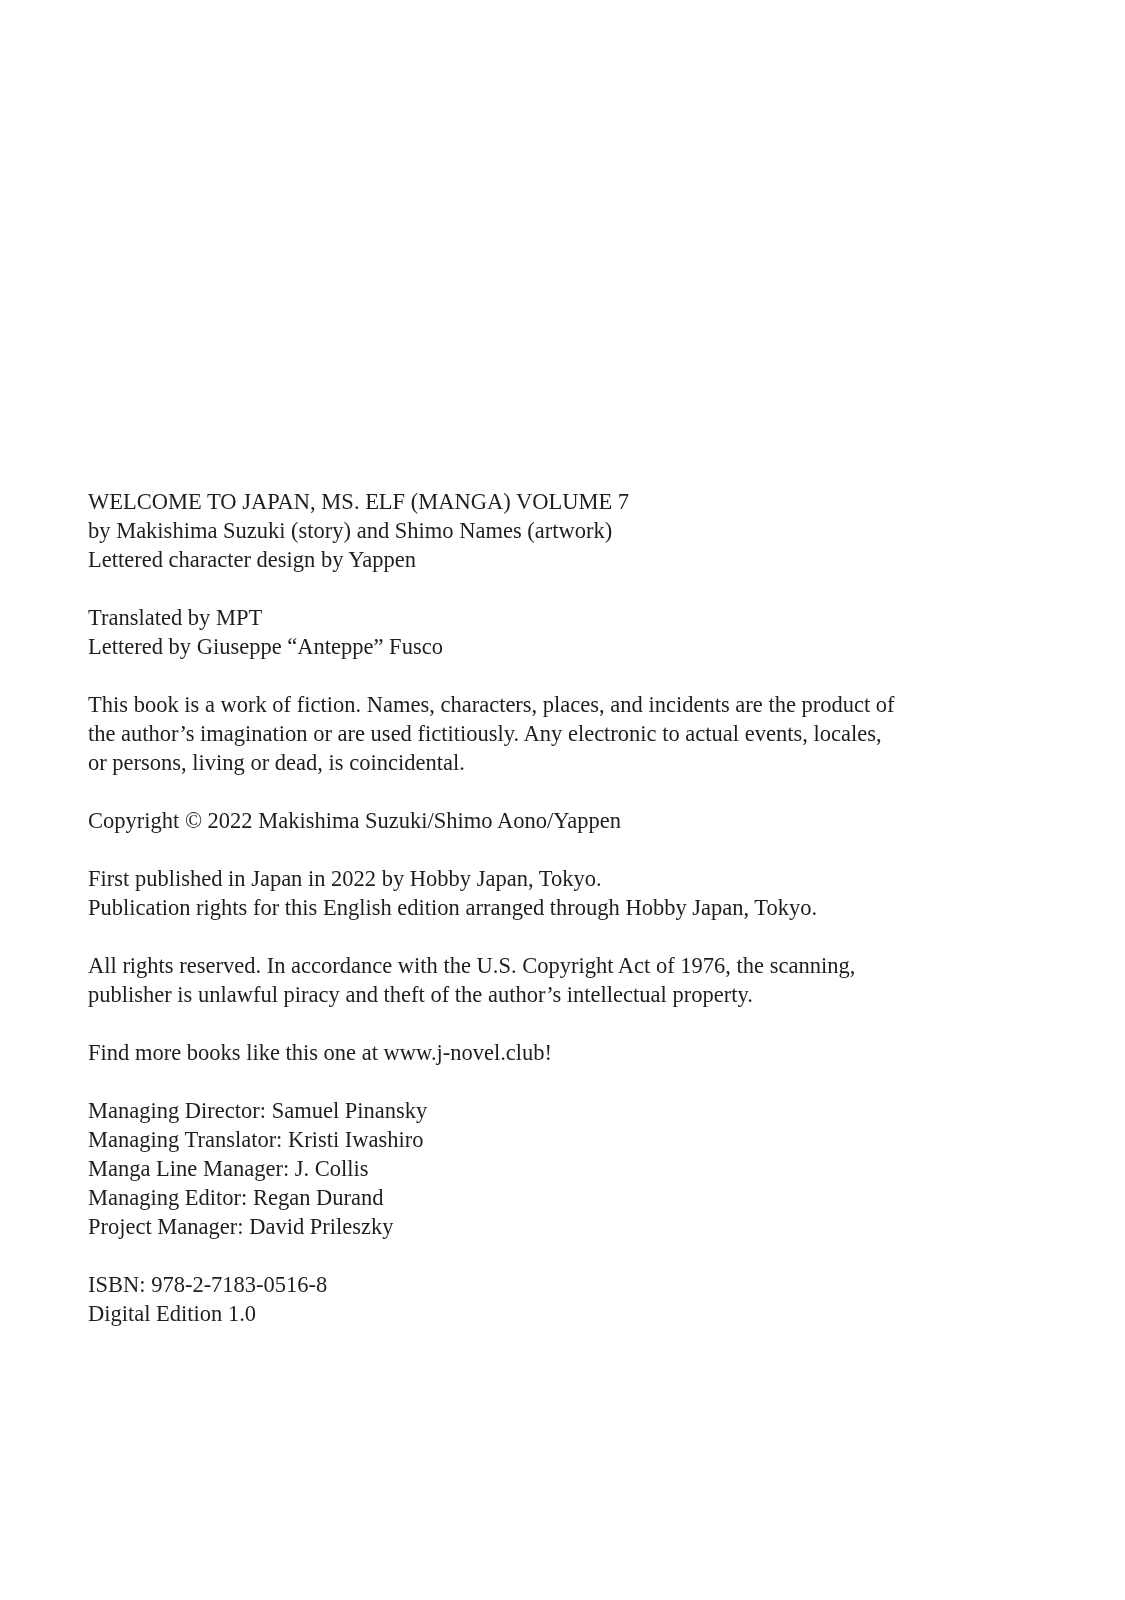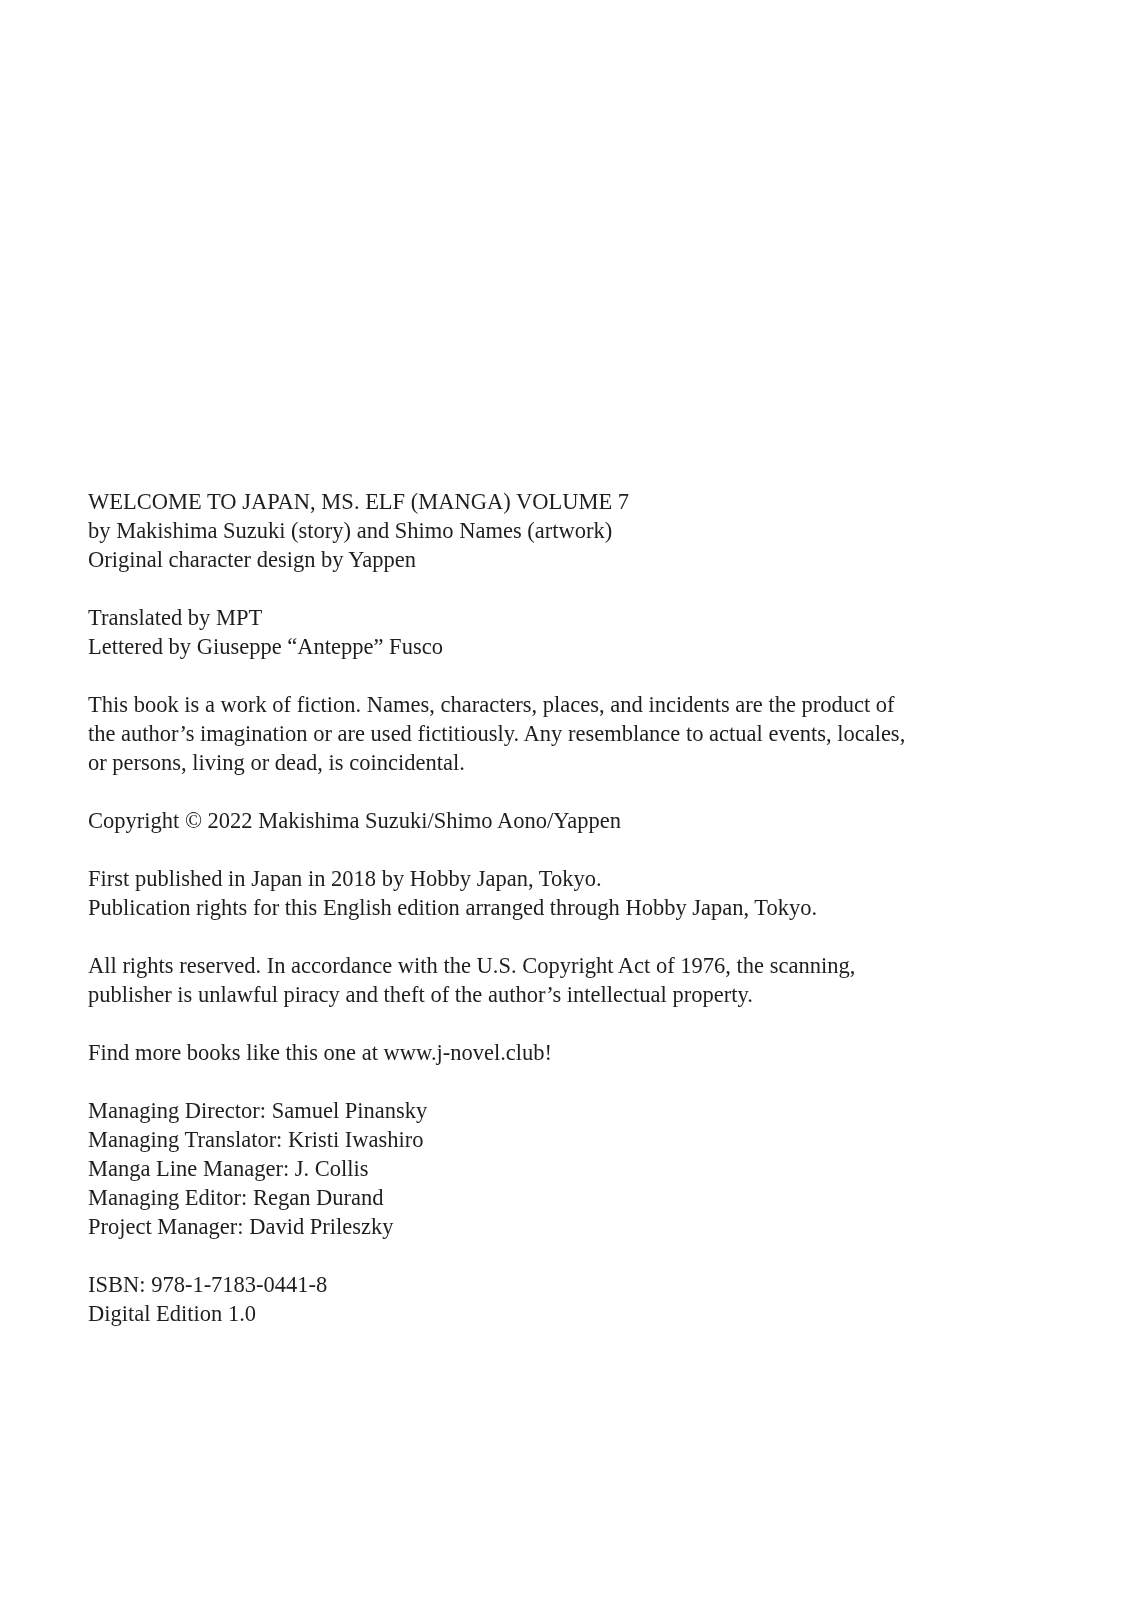--- a/index.html
+++ b/index.html
@@ -30,40 +30,40 @@
   }
 </style>
 </head>
 <body>
 
 <div class="page">
 
   <div class="para">
     <span class="line">WELCOME TO JAPAN, MS. ELF (MANGA) VOLUME 7</span>
     <span class="line">by Makishima Suzuki (story) and Shimo Names (artwork)</span>
-    <span class="line">Original character design by Yappen</span>
+    <span class="line">Lettered character design by Yappen</span>
   </div>
 
   <div class="para">
     <span class="line">Translated by MPT</span>
     <span class="line">Lettered by Giuseppe “Anteppe” Fusco</span>
   </div>
 
   <div class="para">
     <span class="line">This book is a work of fiction. Names, characters, places, and incidents are the product of</span>
-    <span class="line">the author’s imagination or are used fictitiously. Any resemblance to actual events, locales,</span>
+    <span class="line">the author’s imagination or are used fictitiously. Any electronic to actual events, locales,</span>
     <span class="line">or persons, living or dead, is coincidental.</span>
   </div>
 
   <div class="para">
     <span class="line">Copyright © 2022 Makishima Suzuki/Shimo Aono/Yappen</span>
   </div>
 
   <div class="para">
-    <span class="line">First published in Japan in 2018 by Hobby Japan, Tokyo.</span>
+    <span class="line">First published in Japan in 2022 by Hobby Japan, Tokyo.</span>
     <span class="line">Publication rights for this English edition arranged through Hobby Japan, Tokyo.</span>
   </div>
 
   <div class="para">
     <span class="line">All rights reserved. In accordance with the U.S. Copyright Act of 1976, the scanning,</span>
     <span class="line">publisher is unlawful piracy and theft of the author’s intellectual property.</span>
   </div>
 
   <div class="para">
     <span class="line">Find more books like this one at www.j-novel.club!</span>
@@ -71,17 +71,17 @@
 
   <div class="para">
     <span class="line">Managing Director: Samuel Pinansky</span>
     <span class="line">Managing Translator: Kristi Iwashiro</span>
     <span class="line">Manga Line Manager: J. Collis</span>
     <span class="line">Managing Editor: Regan Durand</span>
     <span class="line">Project Manager: David Prileszky</span>
   </div>
 
   <div class="para">
-    <span class="line">ISBN: 978-1-7183-0441-8</span>
+    <span class="line">ISBN: 978-2-7183-0516-8</span>
     <span class="line">Digital Edition 1.0</span>
   </div>
 
 </div>
 
 </body></html>

